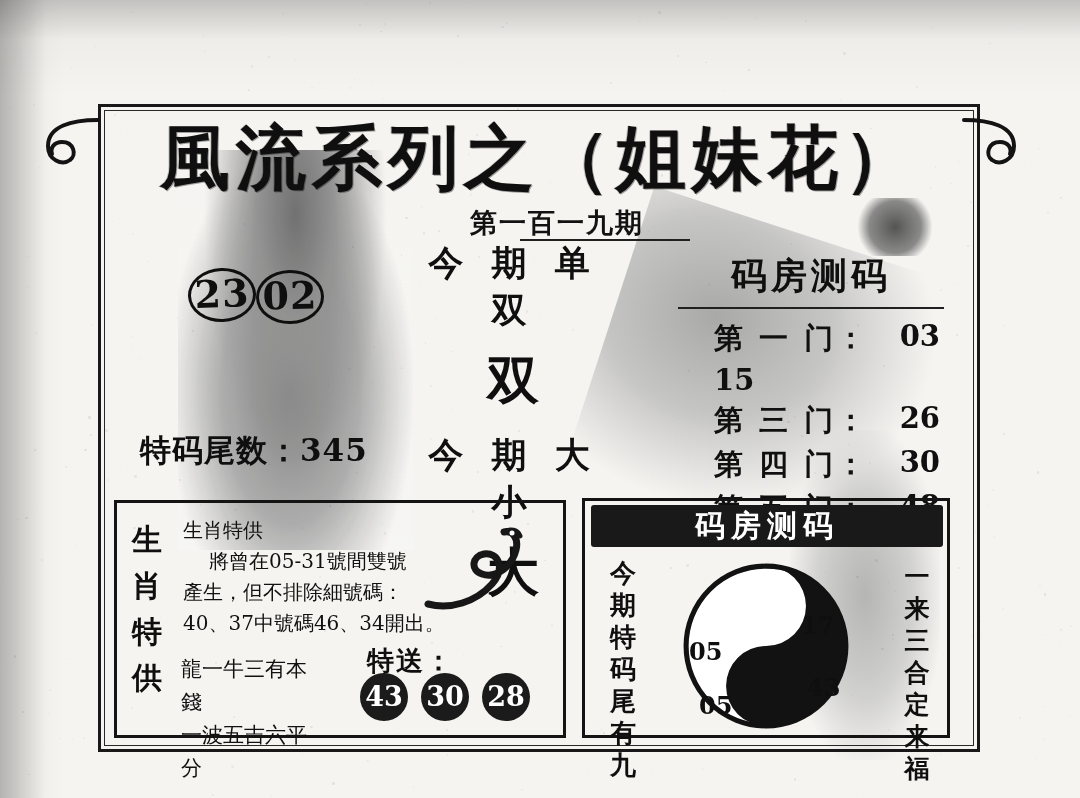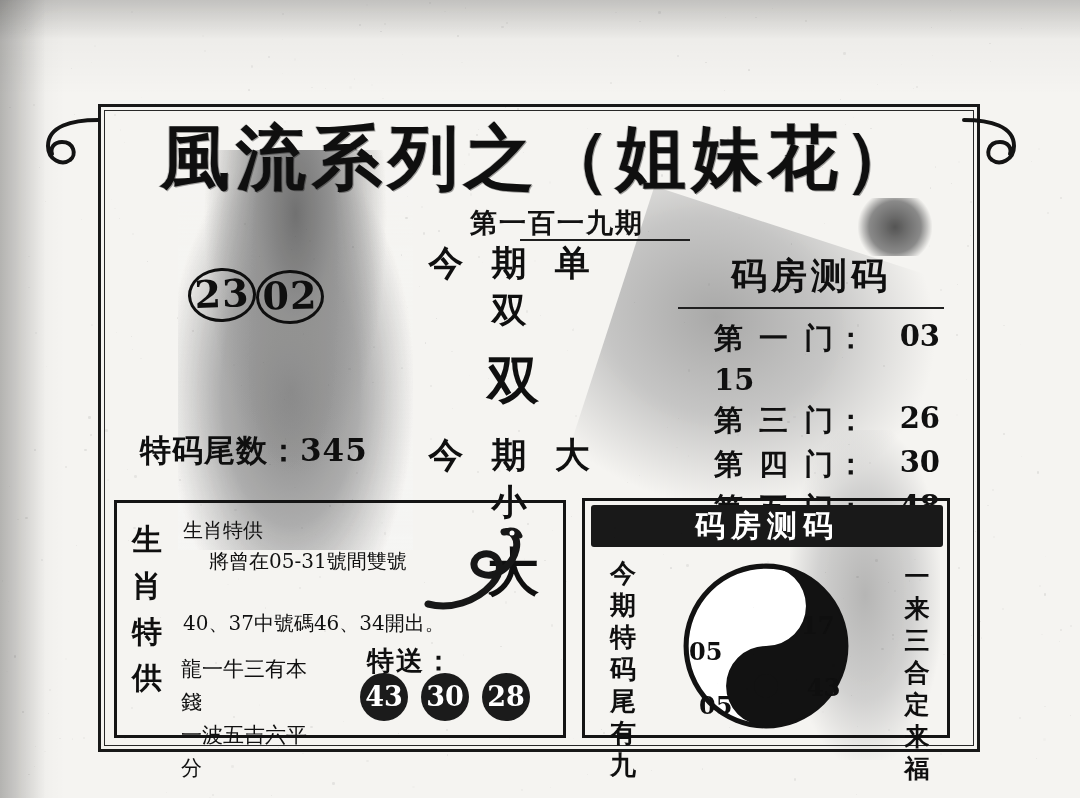--- a/index.html
+++ b/index.html
@@ -472,21 +472,21 @@
       <span>第 五 门：</span>
       <span class="gv">48</span>
     </div>
   </div>
 
   <div class="bl-box">
     <div class="bl-vert">生肖特供</div>
     <div class="bl-text">
       <span>生肖特供</span><br>
       <span class="indent">將曾在05-31號間雙號</span>
-      <br>
+      <span>產生，但不排除細號碼：</span><br>
       <span>40、37中號碼46、34開出。</span>
     </div>
     <div class="bl-poem">
       <span>龍一牛三有本錢</span><br>
       <span>一波五吉六平分</span>
     </div>
     <div class="bl-send">特送：</div>
     <div class="ball-row">
       <div class="ball">43</div>
       <div class="ball">30</div>

